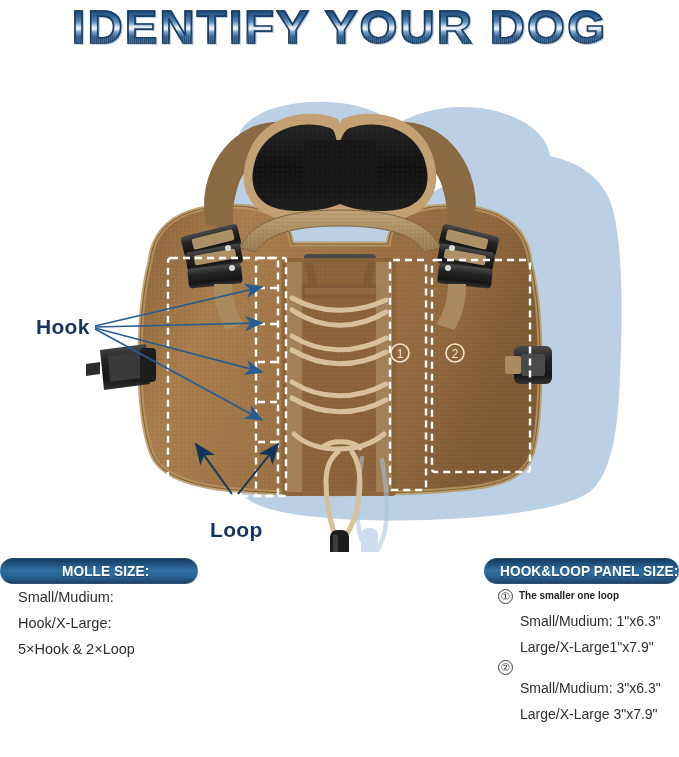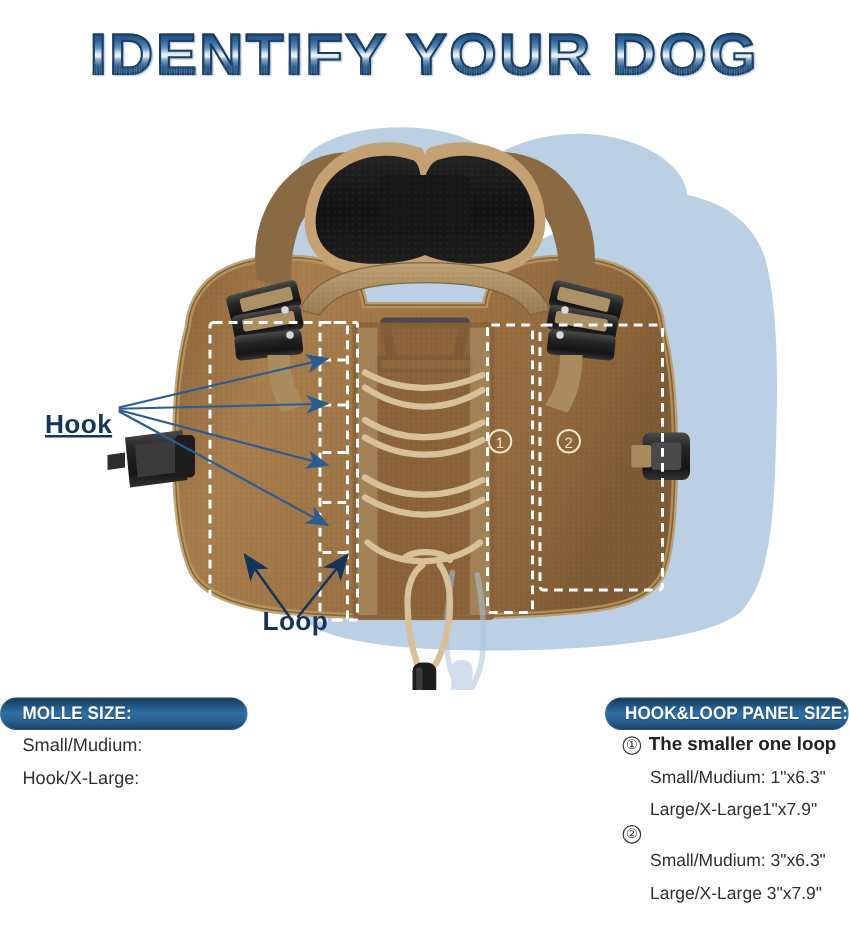--- a/index.html
+++ b/index.html
@@ -17,21 +17,21 @@
     position: relative;
     width: 679px;
     height: 757px;
     background: #ffffff;
   }
 
   
   .title-wrap {
     position: absolute;
     left: 0; top: 2px;
-    width: 552px; height: 58px; margin-top: 16px;
+    width: 552px; height: 58px;
   }
   .title-text {
     position: absolute;
     left: 0; top: 0;
     width: 679px;
     text-align: center;
     font-family: "Liberation Sans", sans-serif;
     font-weight: bold;
     font-size: 46px;
     line-height: 50px;
@@ -98,21 +98,21 @@
     display: flex;
     align-items: center;
     background-image: linear-gradient(to bottom,
         #16395c 0%,
         #1d4b76 18%,
         #2f6fa3 48%,
         #2a6394 70%,
         #1a3f65 100%);
     box-shadow: inset 0 0 0 1px rgba(255,255,255,0.08);
   }
-  .pill-left  { width: 198px; padding-left: 18px; }
+  .pill-left  { width: 198px; padding-left: 18px; justify-content: center; }
   .pill-right { width: 195px; padding-left: 16px; }
 
   .pill span {
     color: #ffffff;
     font-weight: bold;
     font-size: 14.5px;
     letter-spacing: .1px;
     transform: scaleX(0.94);
     transform-origin: left center;
     white-space: nowrap;
@@ -141,42 +141,42 @@
     width: 15px; height: 15px;
     border: 1px solid #3a3a3a;
     border-radius: 50%;
     font-size: 10.5px;
     line-height: 13px;
     text-align: center;
     color: #2f2f2f;
   }
   .item-head .htext {
     font-weight: bold;
-    font-size: 15px;
+    font-size: 10px;
     color: #222;
     white-space: nowrap;
   }
   .sub-line {
     padding-left: 36px;
     color: #2f2f2f;
     font-size: 14px;
     line-height: 26px;
     white-space: nowrap;
   }
 
   
   .callout {
     position: absolute;
     font-weight: bold;
     font-size: 21px;
     color: #16355c;
     letter-spacing: .3px;
   }
-  .callout-hook { left: 36px; top: 328px; text-decoration: underline; }
-  .callout-loop { left: 210px; top: 486px; }
+  .callout-hook { left: 36px; top: 315px; }
+  .callout-loop { left: 210px; top: 518px; }
 </style>
 </head>
 <body>
 
 <div id="page">
 
   <div class="title-wrap">
     <div class="title-text">IDENTIFY YOUR DOG</div>
     <div class="title-streaks"></div>
   </div>
@@ -421,20 +421,21 @@
   <div class="callout callout-hook">Hook</div>
   <div class="callout callout-loop">Loop</div>
 
   <div class="panel panel-left">
     <div class="pill pill-left">
       <span>MOLLE SIZE:</span>
     </div>
     <div class="panel-body">
       <div class="line">Small/Mudium:</div>
       <div class="line">Hook/X-Large:</div>
+      <div class="line">5×Hook &amp; 2×Loop</div>
     </div>
   </div>
 
   <div class="panel panel-right">
     <div class="pill pill-right">
       <span>HOOK&amp;LOOP PANEL SIZE:</span>
     </div>
     <div class="panel-body">
 
       <div class="item-head">

